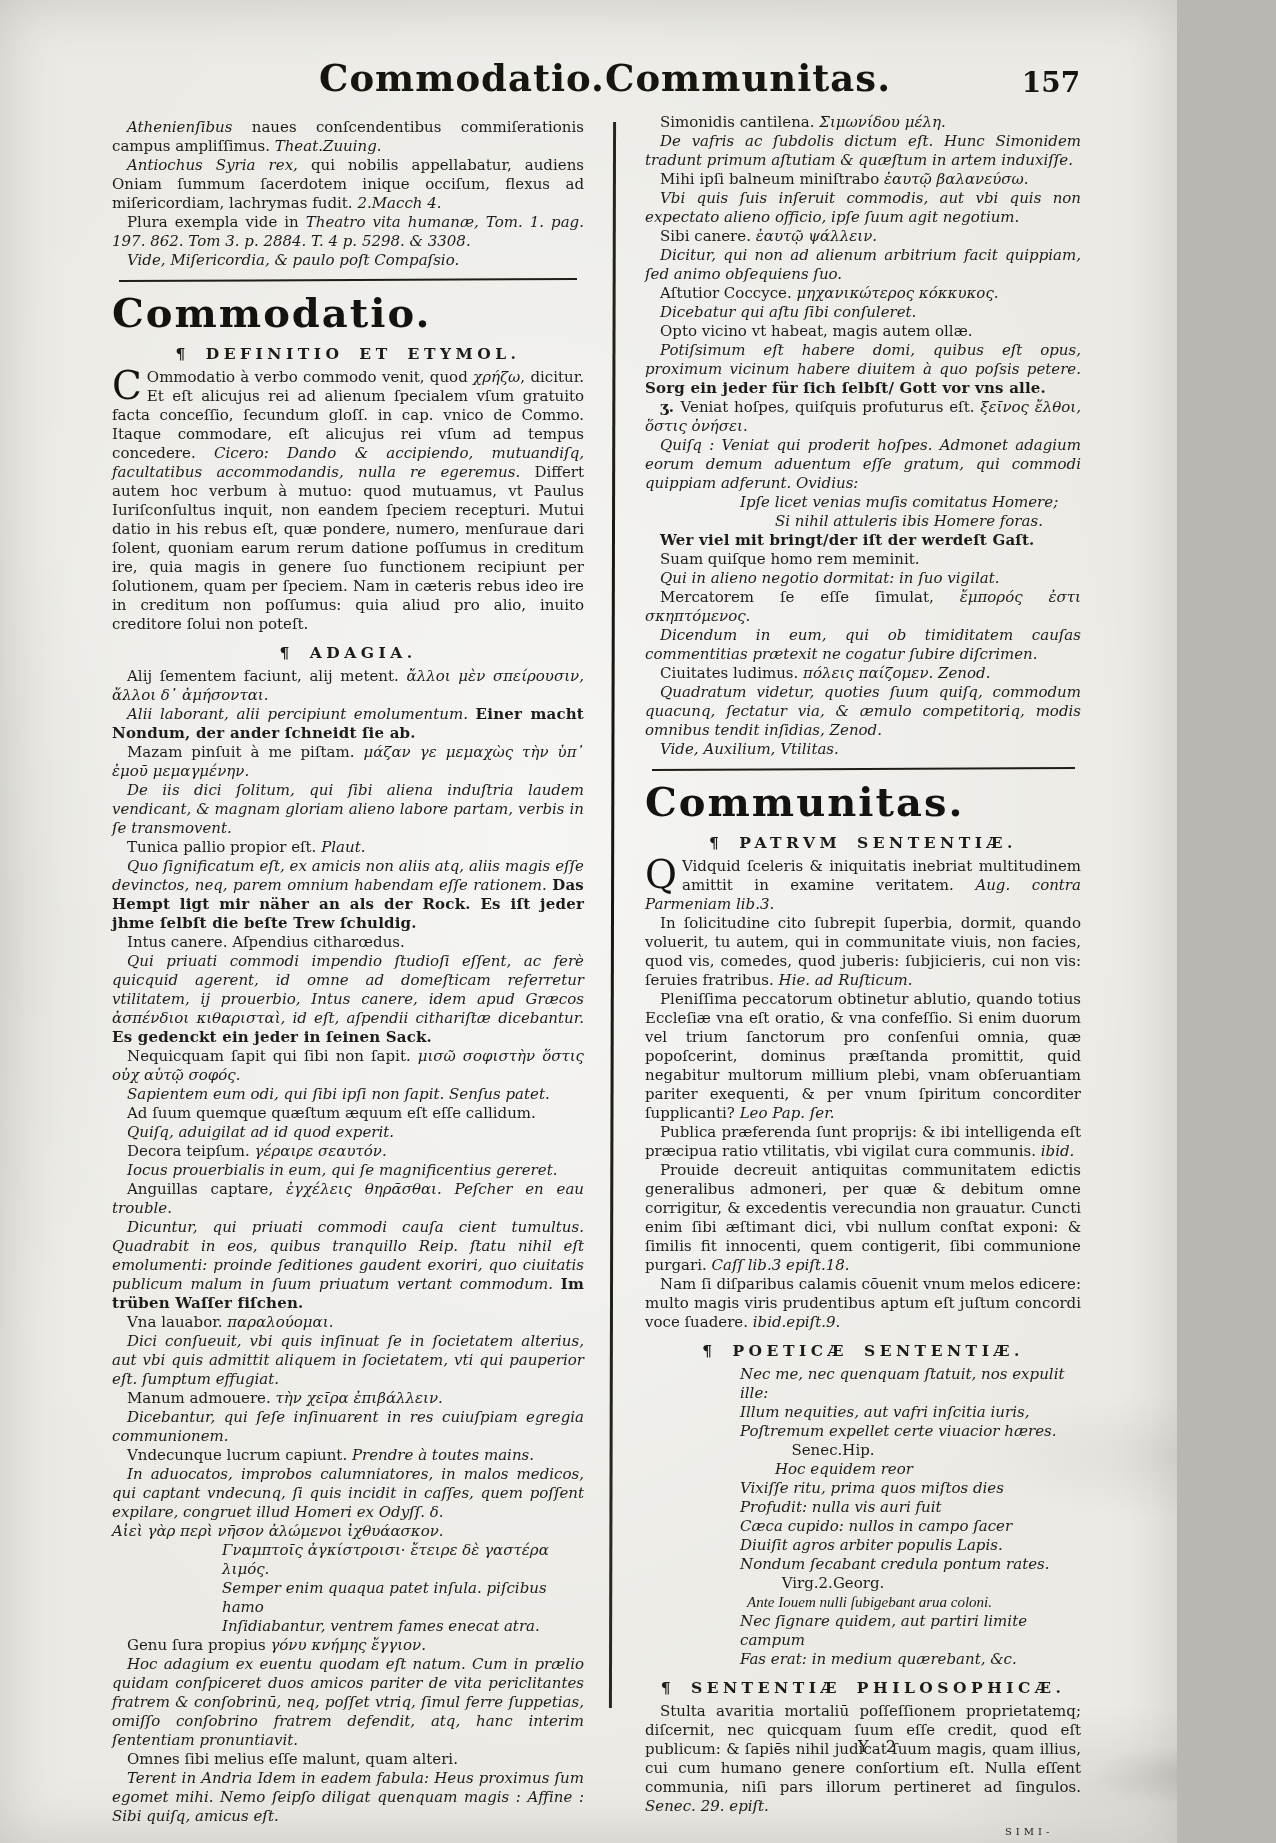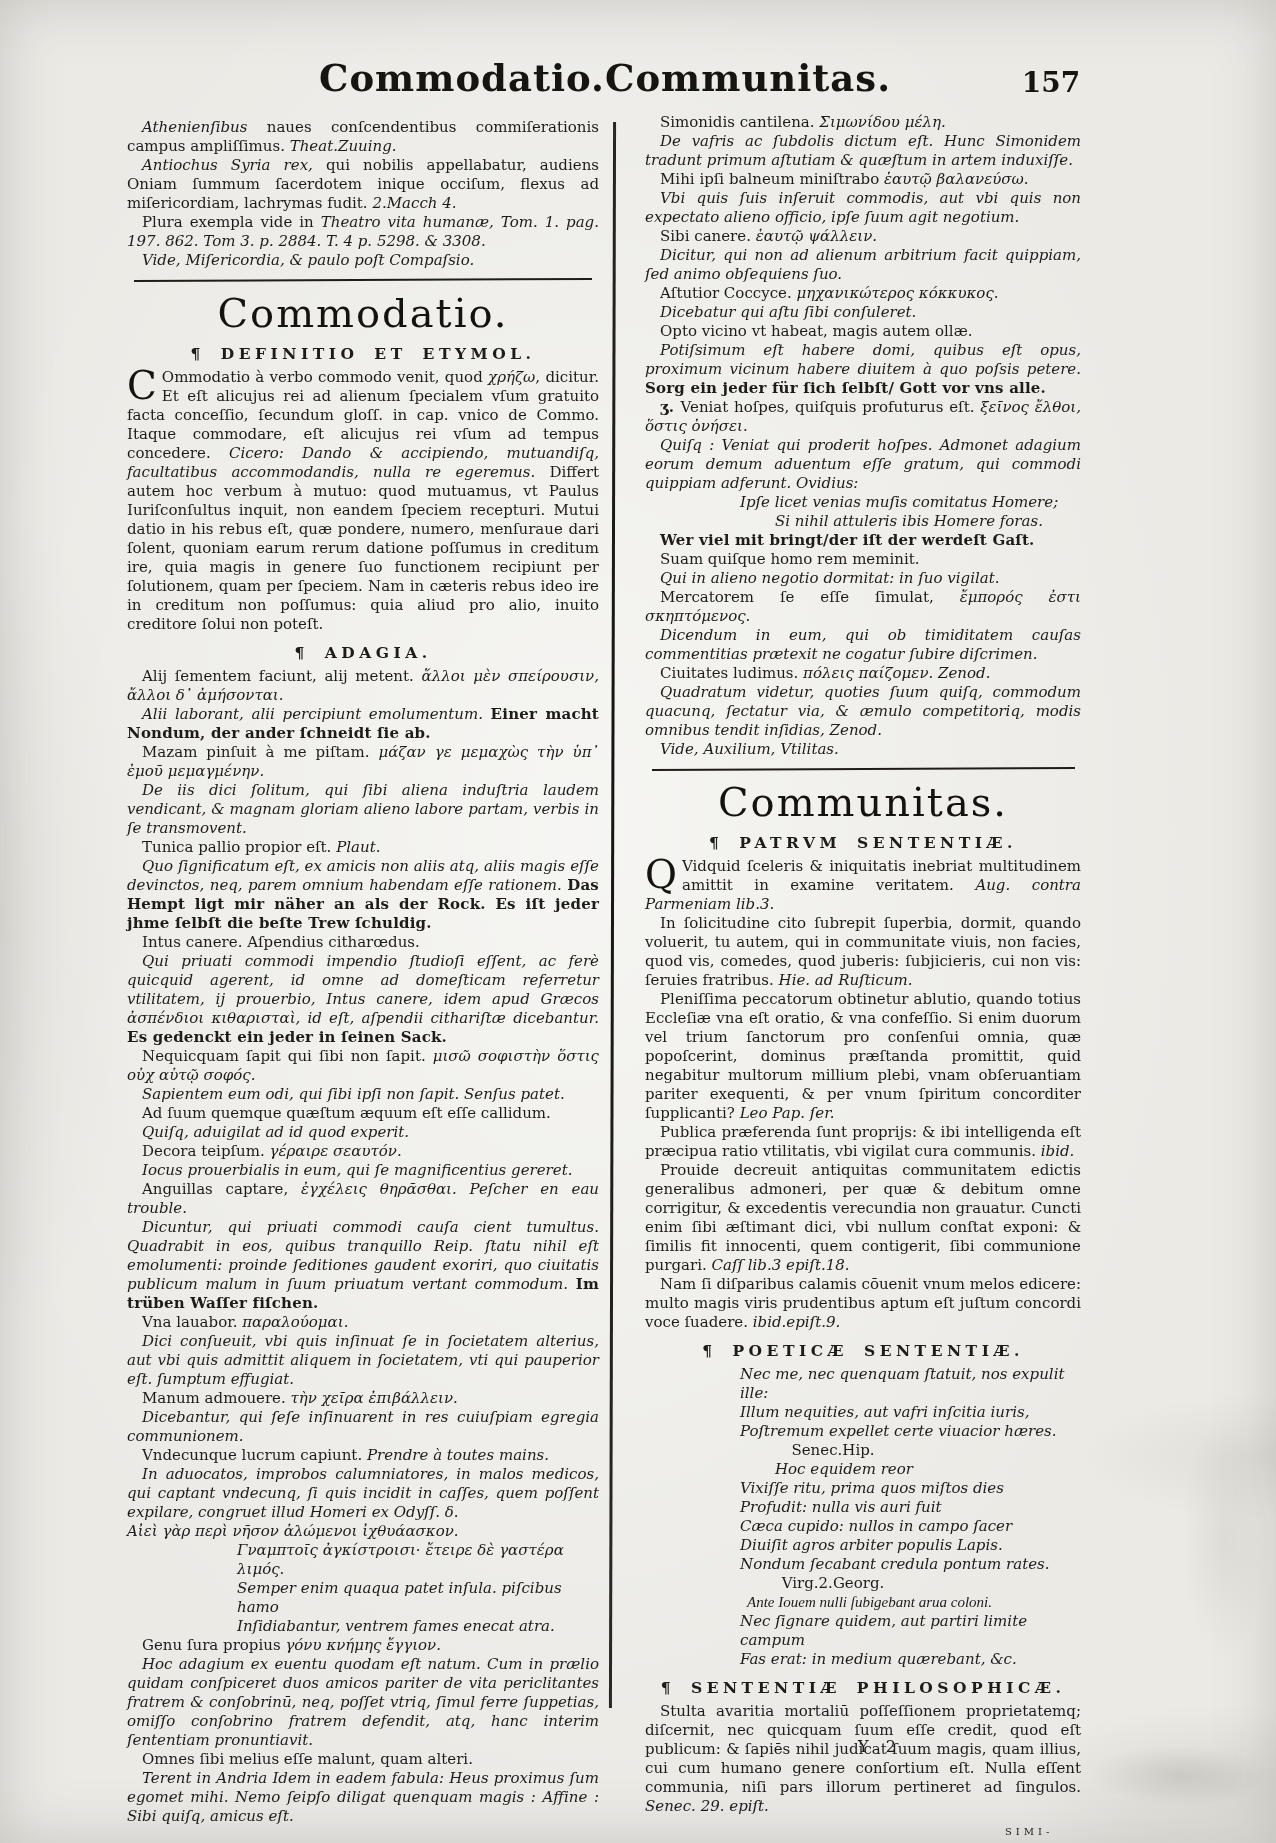--- a/index.html
+++ b/index.html
@@ -1,41 +1,41 @@
 <!DOCTYPE html>
 <html><head>
 <meta charset="utf-8">
 <style>
   html,body{margin:0;padding:0;background:#b9b7b2;}
   .page{
-    position:relative; width:1276px; height:1843px; overflow:hidden;
+    position:relative; width:1177px; height:1843px; overflow:hidden;
     background:#ebeae5;
     background-image:
       radial-gradient(ellipse 900px 1400px at 45% 45%, rgba(255,255,255,.55), rgba(255,255,255,0) 70%),
       radial-gradient(ellipse 300px 120px at 96% 97%, rgba(110,108,100,.14), rgba(110,108,100,0) 70%),
       radial-gradient(ellipse 260px 90px at 99% 79%, rgba(110,108,100,.10), rgba(110,108,100,0) 70%),
       radial-gradient(ellipse 200px 600px at 0% 50%, rgba(120,118,110,.08), rgba(120,118,110,0) 70%);
     box-shadow: inset 0 0 60px rgba(90,88,80,.25);
     font-family:"DejaVu Serif", serif;
     color:#1e1c19;
   }
   .running-head{position:absolute; top:56px; left:0; width:1210px; text-align:center;
     font-size:37px; font-weight:bold; letter-spacing:1px; color:#17150f;}
   .page-number{position:absolute; top:66px; left:1006px; width:90px; text-align:center;
     font-size:28px; font-weight:bold; color:#17150f;}
   .divider{position:absolute; left:611px; top:122px; width:3px; height:1586px;
     background:linear-gradient(#2a2722, #15130f 40%, #2a2722 90%); transform:rotate(.15deg);}
   .col{position:absolute; font-size:15px; line-height:19px;}
-  .col-left{left:127px; top:118px; width:472px;}
+  .col-left{left:112px; top:118px; width:472px;}
   .col-right{left:645px; top:113px; width:436px;}
   .blk{margin:0;}
   .p{text-align:justify; text-indent:15px;}
   .p.hasdc{text-indent:0;}
   .v{text-align:left;}
-  .h1{text-align:center; font-size:40px; line-height:44px; font-weight:normal;
+  .h1{text-align:left; font-size:40px; line-height:44px; font-weight:bold;
       letter-spacing:2px; margin:10px 0 4px 0; color:#151310;}
   .h2{text-align:center; font-size:15.5px; letter-spacing:4.5px; word-spacing:6px;
       margin:9px 0 5px 0; font-weight:600;}
   .cite{text-align:center; margin-right:60px;}
   .rule{border-top:2.5px solid #201d18; width:97%; margin:9px auto 3px auto; transform:rotate(-.25deg);}
   .s-r{font-style:normal;}
   .s-i{font-style:italic;}
   .s-g{font-style:italic;}
   .s-f{font-weight:700; letter-spacing:.2px;}
   .s-dc{float:left; font-size:39px; line-height:32px; padding:2px 5px 0 0; color:#151310;}

